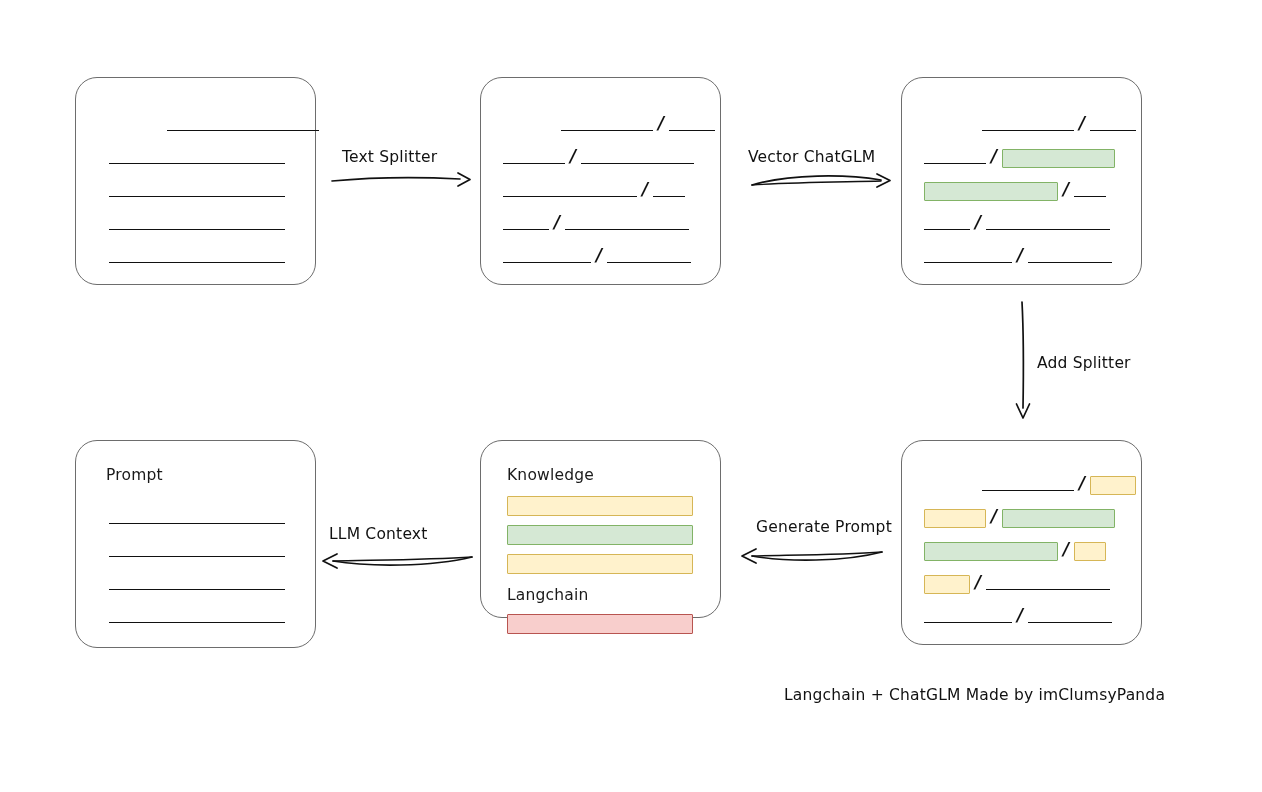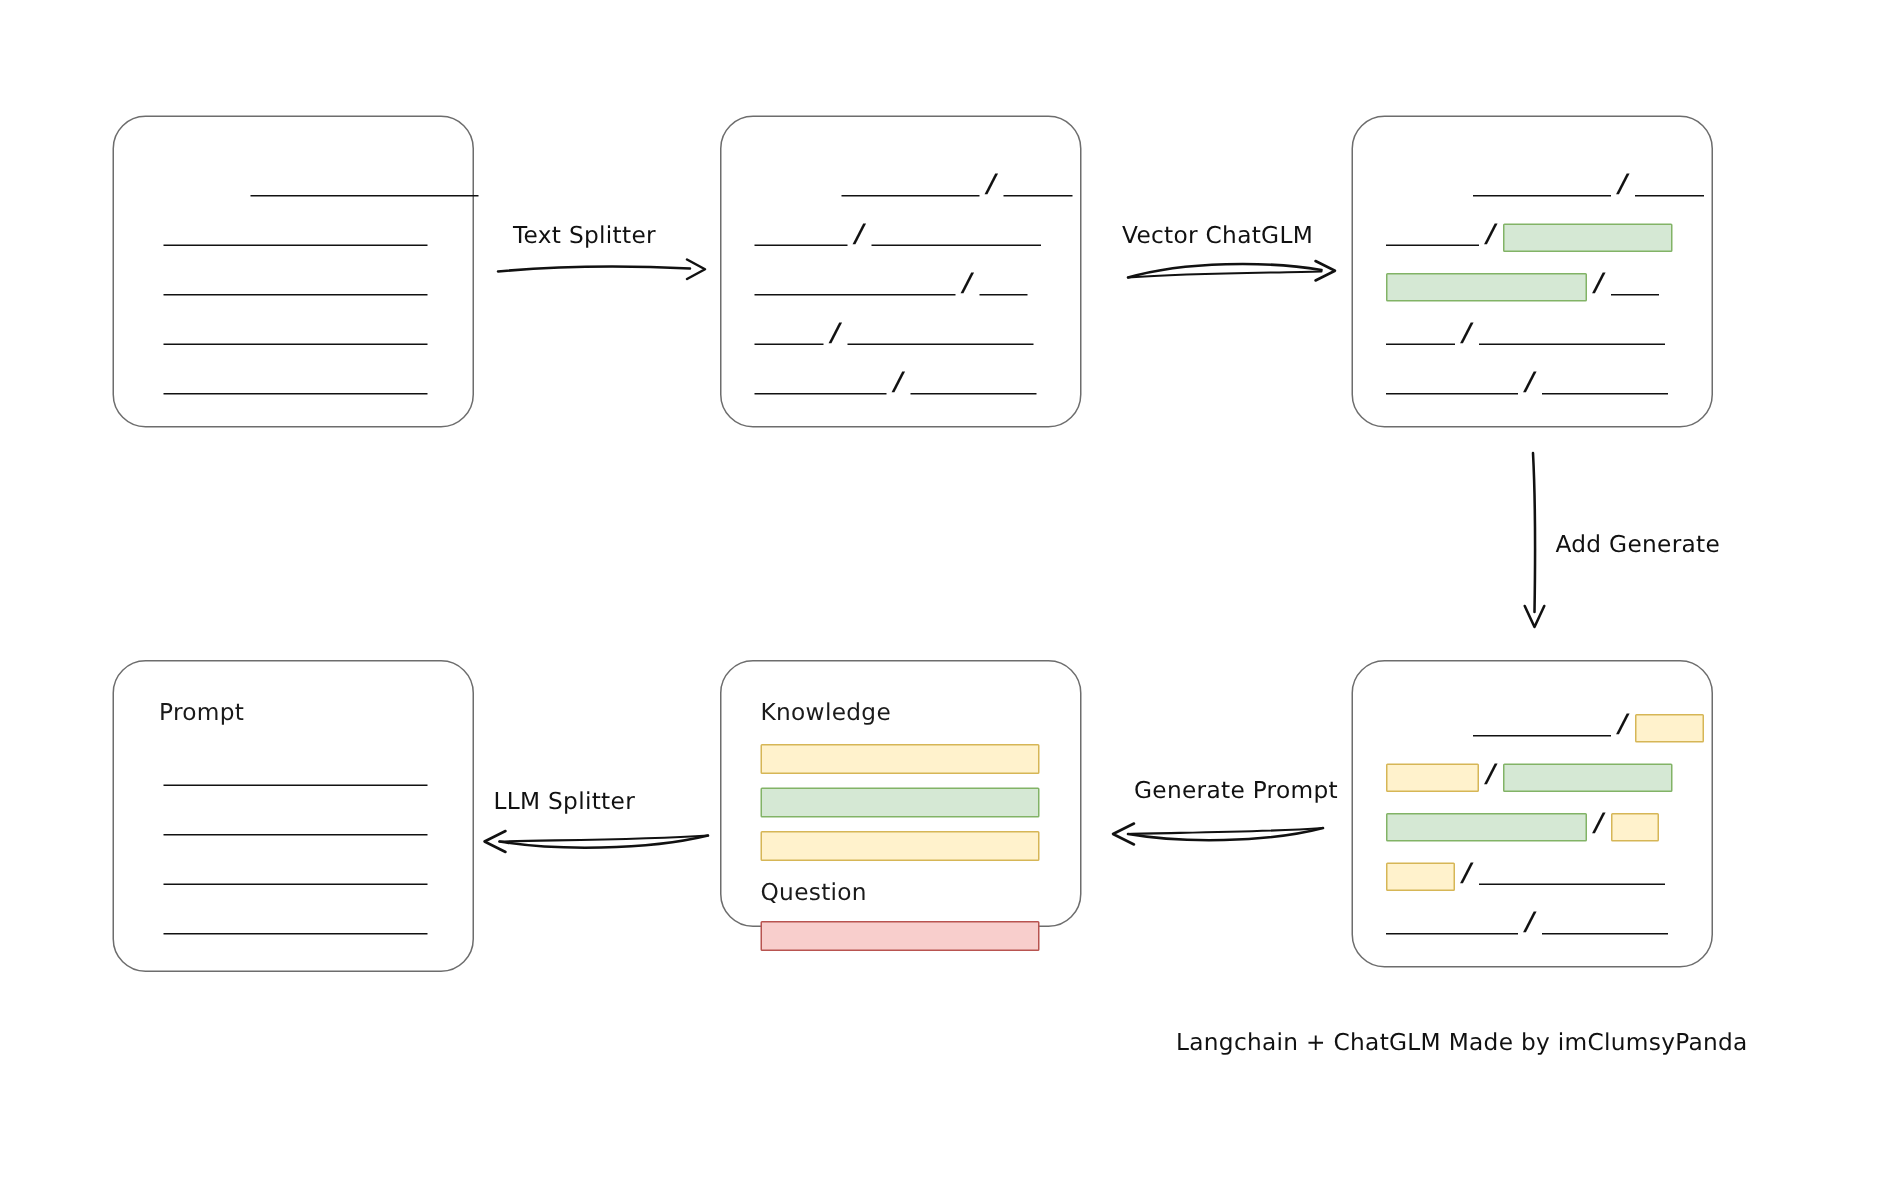--- a/index.html
+++ b/index.html
@@ -205,21 +205,21 @@
       </div>
   </div>
 
   <div class="doc-box" style="left:480px;top:440px;width:241px;height:178px;">
     <div class="box-label" style="left:26px;top:25px;">Knowledge</div>
     <div id="knowledge-bars">
         <div class="bar yellow" style="left: 26px; width: 186px; top: 55px;"></div>
         <div class="bar green" style="left: 26px; width: 186px; top: 84px;"></div>
         <div class="bar yellow" style="left: 26px; width: 186px; top: 113px;"></div>
       </div>
-    <div class="box-label" style="left:26px;top:145px;">Question</div>
+    <div class="box-label" style="left:26px;top:145px;">Langchain</div>
     <div id="question-bars">
         <div class="bar red" style="left: 26px; width: 186px; top: 173px;"></div>
       </div>
   </div>
 
   <div class="doc-box" style="left:75px;top:440px;width:241px;height:208px;">
     <div class="box-label" style="left:30px;top:25px;">Prompt</div>
     <div class="rows" id="rows-answer" style="position:absolute;left:33px;top:67px;">
         <div class="row" style="left: 0px; top: 0px;">
           <span class="seg-line" style="width: 176px;"></span>
@@ -242,34 +242,34 @@
     <path d="M128,5 L140,11.5 L128,18" stroke="#111" stroke-width="1.7" fill="none" stroke-linejoin="round" stroke-linecap="round"></path>
   </svg>
 
   <div class="arrow-label" style="left:748px;top:148px;">Vector ChatGLM</div>
   <svg class="arrow-svg" style="left:750px;top:168px;" width="140" height="24" viewBox="0 0 140 24">
     <path d="M2,17 C40,6 95,6 131,12" stroke="#111" stroke-width="1.7" fill="none" stroke-linecap="round"></path>
     <path d="M2,17 C45,14 96,14 131,13" stroke="#111" stroke-width="1.4" fill="none" stroke-linecap="round"></path>
     <path d="M127,6 L140,12.5 L127,19" stroke="#111" stroke-width="1.7" fill="none" stroke-linejoin="round" stroke-linecap="round"></path>
   </svg>
 
-  <div class="arrow-label" style="left:1037px;top:354px;">Add Generate</div>
+  <div class="arrow-label" style="left:1037px;top:354px;">Add Splitter</div>
   <svg class="arrow-svg" style="left:1011px;top:300px;" width="24" height="120" viewBox="0 0 24 120">
     <path d="M11,2 C13,40 12.5,78 12,108" stroke="#111" stroke-width="1.7" fill="none" stroke-linecap="round"></path>
     <path d="M5.5,104 L12,118 L18.5,104" stroke="#111" stroke-width="1.7" fill="none" stroke-linejoin="round" stroke-linecap="round"></path>
   </svg>
 
   <div class="arrow-label" style="left:740px;top:518px;margin-left:16px;">Generate Prompt</div>
   <svg class="arrow-svg" style="left:739px;top:544px;" width="145" height="24" viewBox="0 0 145 24">
     <path d="M143,8 C105,18 48,18 13,12" stroke="#111" stroke-width="1.7" fill="none" stroke-linecap="round"></path>
     <path d="M143,8 C100,11 48,11 13,12" stroke="#111" stroke-width="1.4" fill="none" stroke-linecap="round"></path>
     <path d="M17,5 L3,12 L17,19" stroke="#111" stroke-width="1.7" fill="none" stroke-linejoin="round" stroke-linecap="round"></path>
   </svg>
 
-  <div class="arrow-label" style="left:329px;top:525px;">LLM Splitter</div>
+  <div class="arrow-label" style="left:329px;top:525px;">LLM Context</div>
   <svg class="arrow-svg" style="left:319px;top:549px;" width="155" height="24" viewBox="0 0 155 24">
     <path d="M153,8 C112,18 50,18 14,12" stroke="#111" stroke-width="1.7" fill="none" stroke-linecap="round"></path>
     <path d="M153,8 C108,11 50,11 14,12" stroke="#111" stroke-width="1.4" fill="none" stroke-linecap="round"></path>
     <path d="M18,5 L4,12 L18,19" stroke="#111" stroke-width="1.7" fill="none" stroke-linejoin="round" stroke-linecap="round"></path>
   </svg>
 
   <div class="caption" style="left:784px;top:686px;">Langchain + ChatGLM Made by imClumsyPanda</div>
 
 </div>
 

